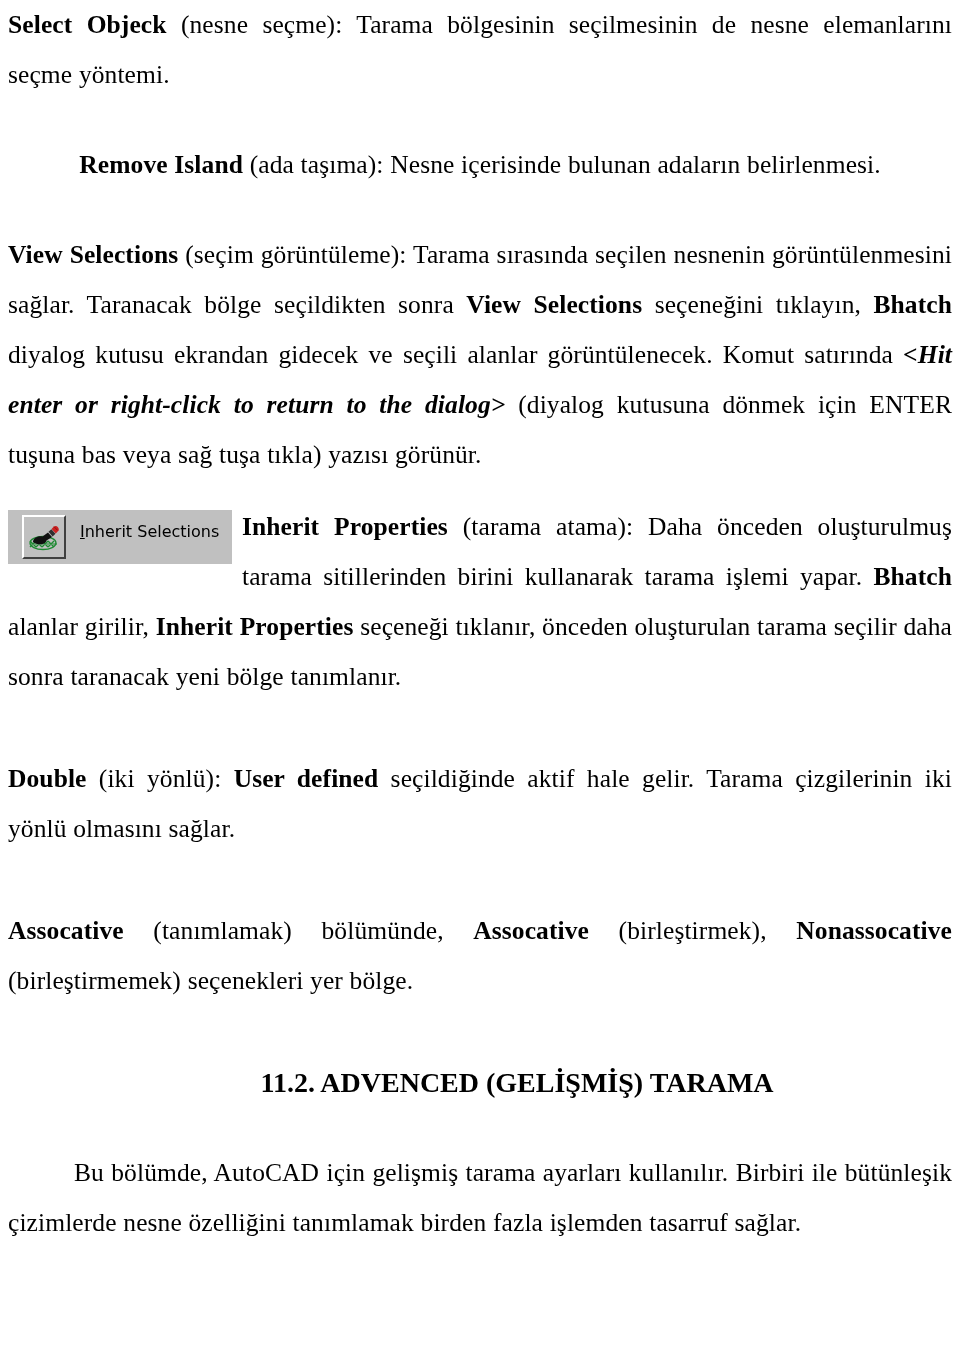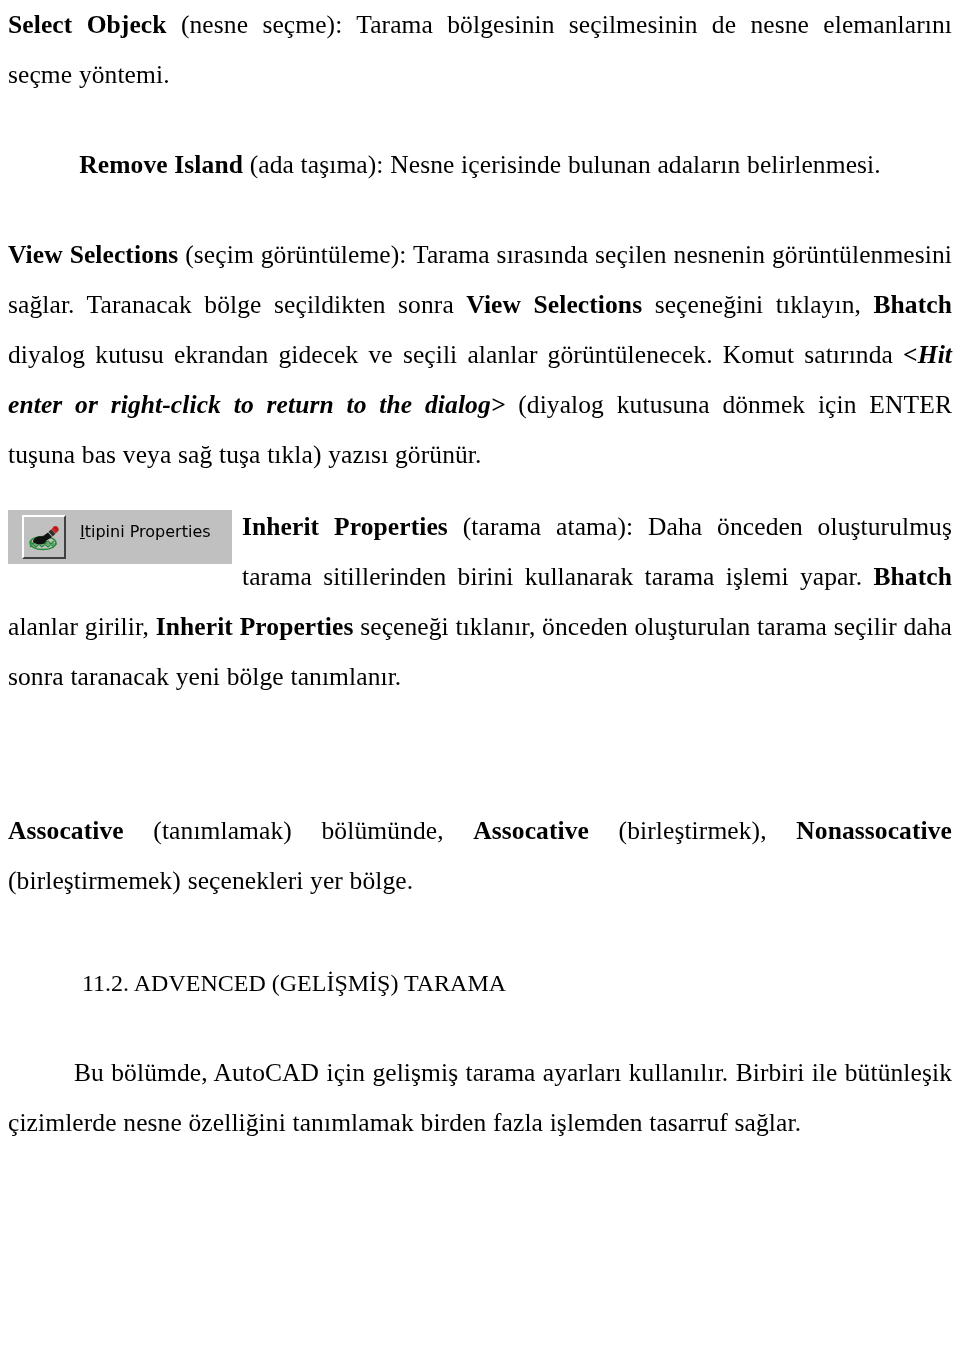--- a/index.html
+++ b/index.html
@@ -41,24 +41,24 @@
   .gap-md { height: 40px; }
   .gap-lg { height: 52px; }
 
   b, strong { font-weight: bold; }
   i, em { font-style: italic; }
 
   .indent { display: inline-block; width: 66px; }
 
   h2.heading {
     margin: 0;
-    font-size: 24px;
+    font-size: 28px;
     line-height: 50px;
-    font-weight: normal;
-    text-align: left;
+    font-weight: bold;
+    text-align: center;
     padding-left: 74px;
   }
 
   
   .widget {
     float: left;
     background: #c0c0c0;
     width: 224px;
     height: 54px;
     margin: 8px 10px 0 0;
@@ -129,27 +129,28 @@
           <ellipse cx="17" cy="24" rx="13" ry="6.5" fill="none" stroke="#1e8a32" stroke-width="1.3"></ellipse>
 
           <path d="M7 23 C7 19, 12 16.5, 16.5 17.5 L22 13.5 L26 18 L20.5 21.5 C20 25.5, 12 27, 7 23 Z" fill="#101010"></path>
 
           <path d="M22.5 12.8 L26.6 17.4 L29.5 14.8 L25.4 10.2 Z" fill="#303030"></path>
 
           <path d="M25.6 10 L29.8 14.6 L32.6 11.4 C33.4 10.4, 32.2 7.6, 30.2 7 C28.6 6.6, 26.6 8.6, 25.6 10 Z" fill="#cc2020"></path>
           <path d="M28 7.6 L31.4 11.2" stroke="#8c1212" stroke-width="1" fill="none"></path>
         </svg>
       </div>
-      <div class="wlabel"><u>I</u><span>tipini Properties</span></div>
+      <div class="wlabel"><u>I</u><span>nherit Selections</span></div>
     </div>
     <p class="para"><b>Inherit Properties</b><span> (tarama atama): Daha önceden oluşturulmuş tarama sitillerinden birini kullanarak tarama işlemi yapar. </span><b>Bhatch</b><span> alanlar girilir, </span><b>Inherit Properties</b><span> seçeneği tıklanır, önceden oluşturulan tarama seçilir daha sonra taranacak yeni bölge tanımlanır.</span></p>
   </div>
 
   <div class="gap-lg"></div>
 
+  <p class="para"><b>Double</b><span> (iki yönlü): </span><b>User defined</b><span> seçildiğinde aktif hale gelir. Tarama çizgilerinin iki yönlü olmasını sağlar.</span></p>
 
   <div class="gap-lg"></div>
 
   <p class="para"><b>Assocative</b><span> (tanımlamak) bölümünde, </span><b>Assocative</b><span> (birleştirmek), </span><b>Nonassocative</b><span> (birleştirmemek) seçenekleri yer bölge.</span></p>
 
   <div class="gap-lg"></div>
 
   <h2 class="heading">11.2. ADVENCED (GELİŞMİŞ) TARAMA</h2>
 
   <div class="gap-md"></div>

